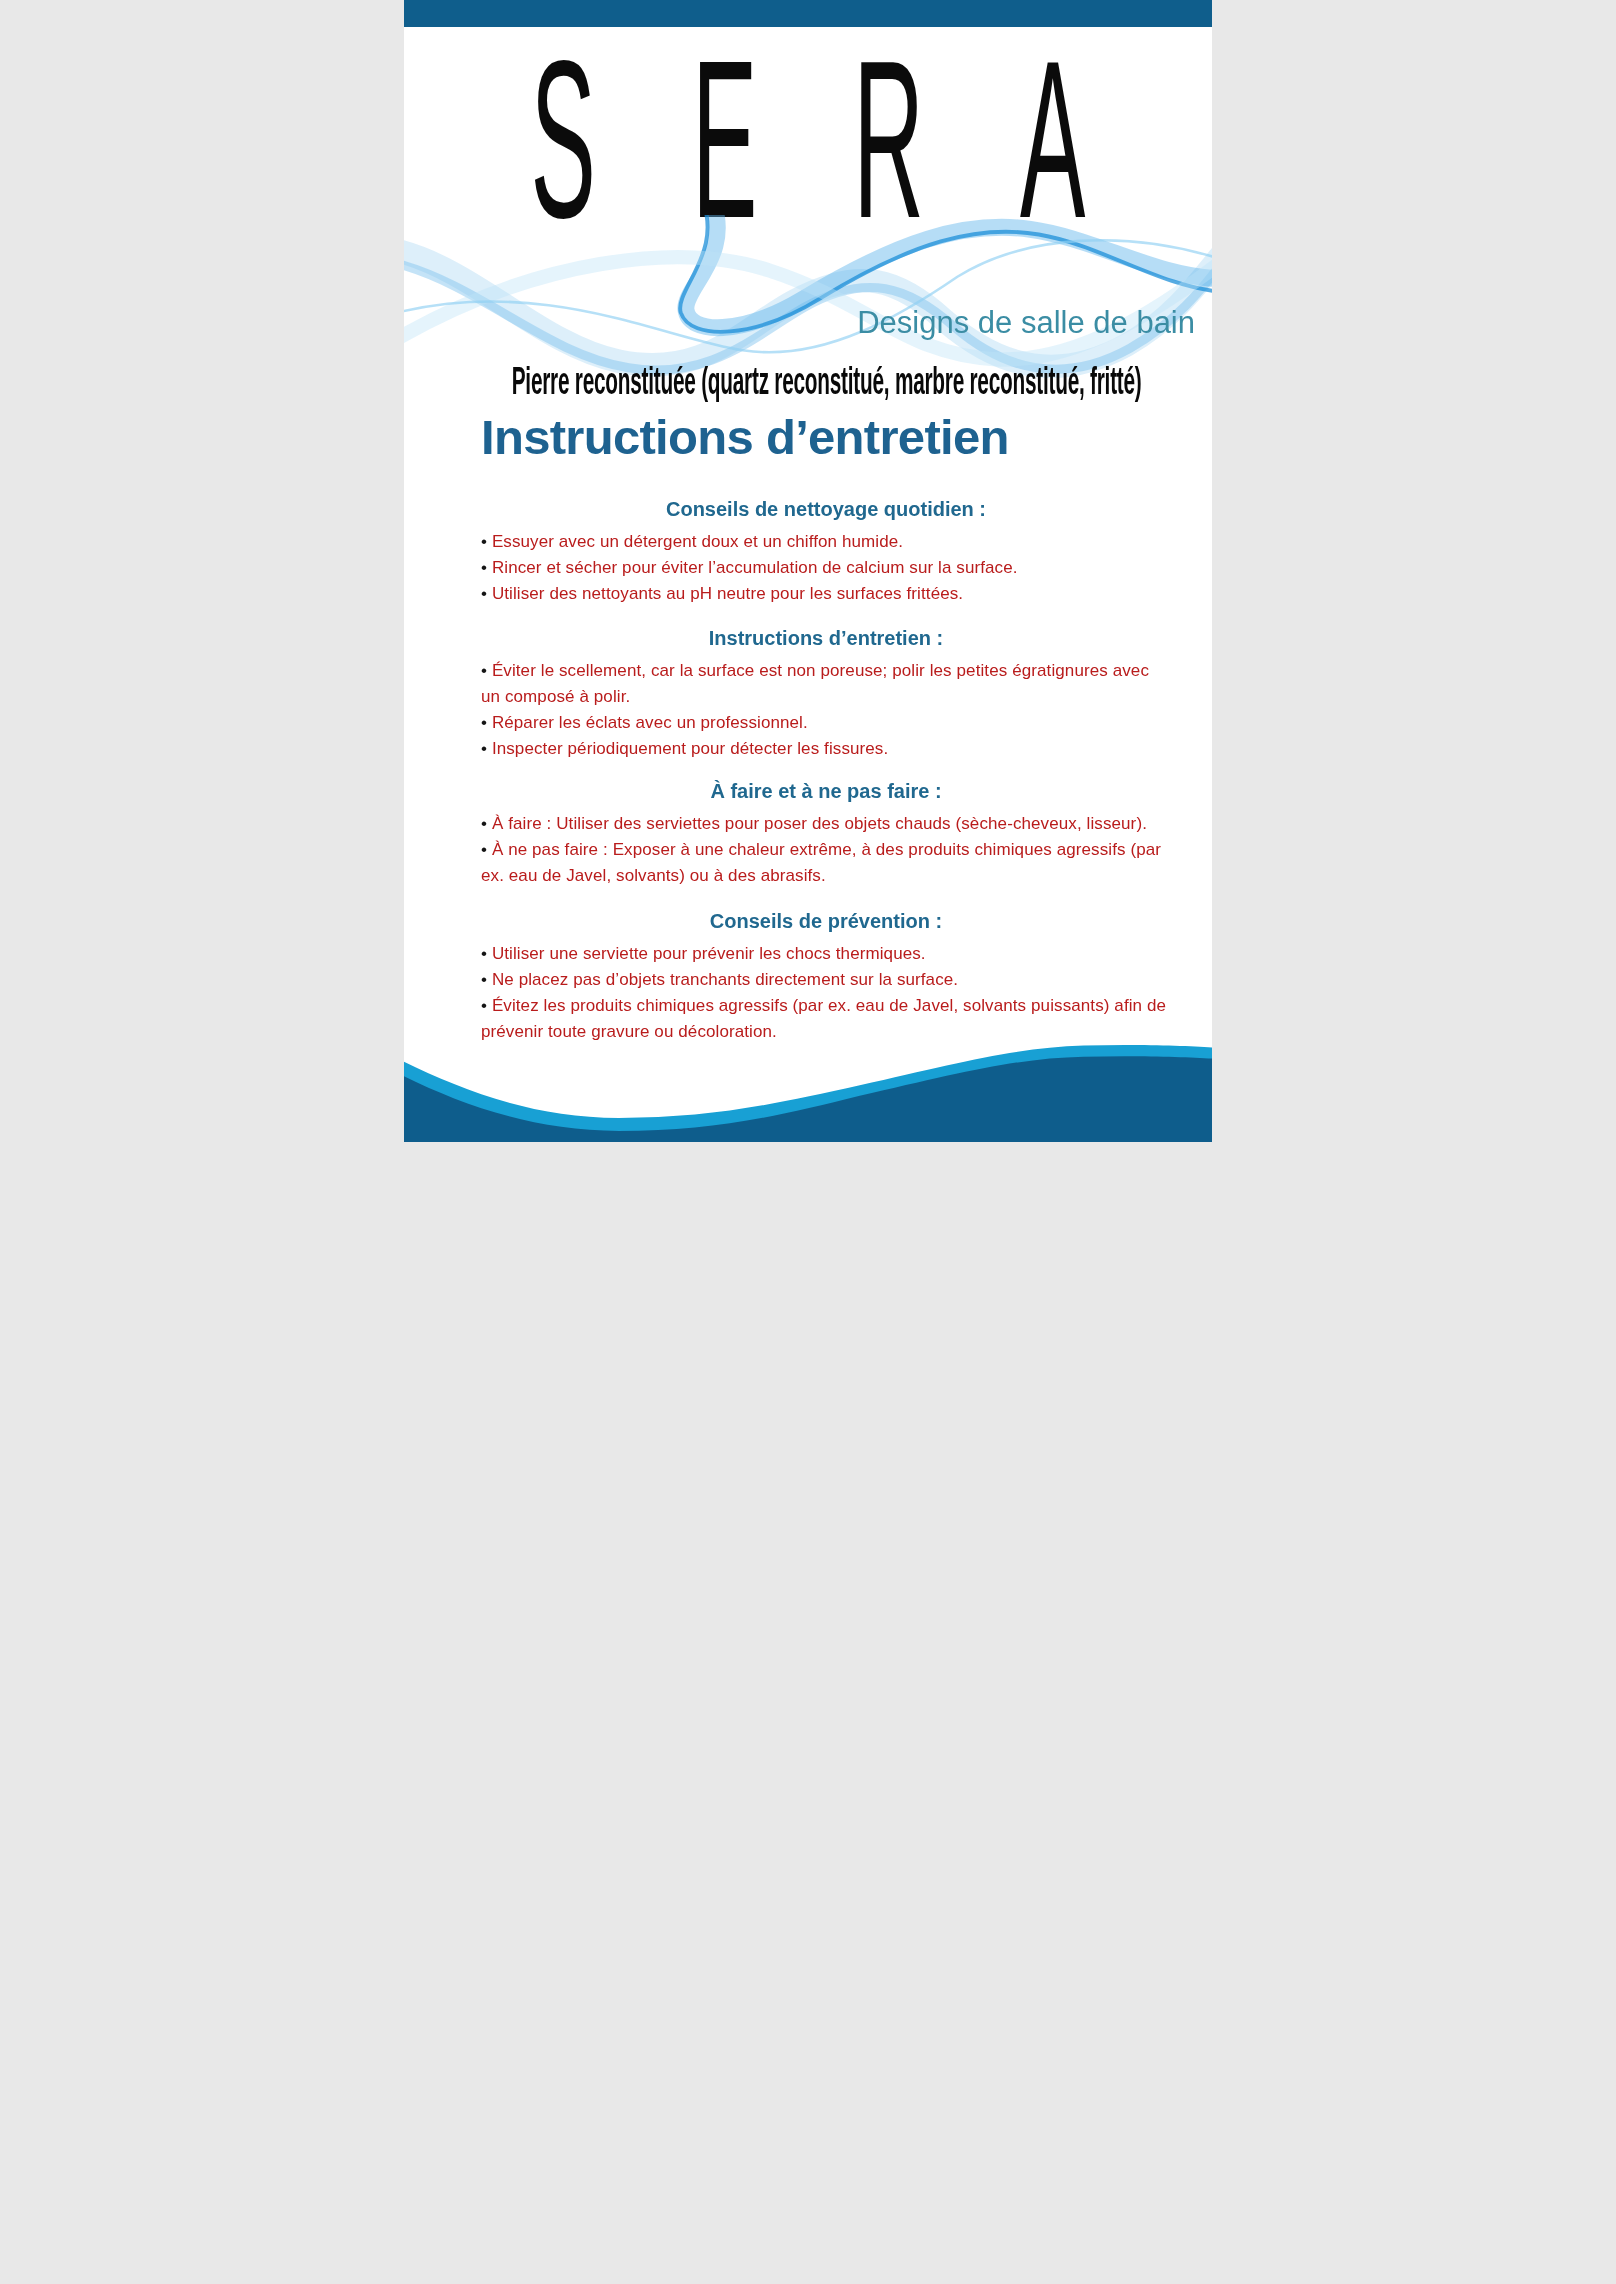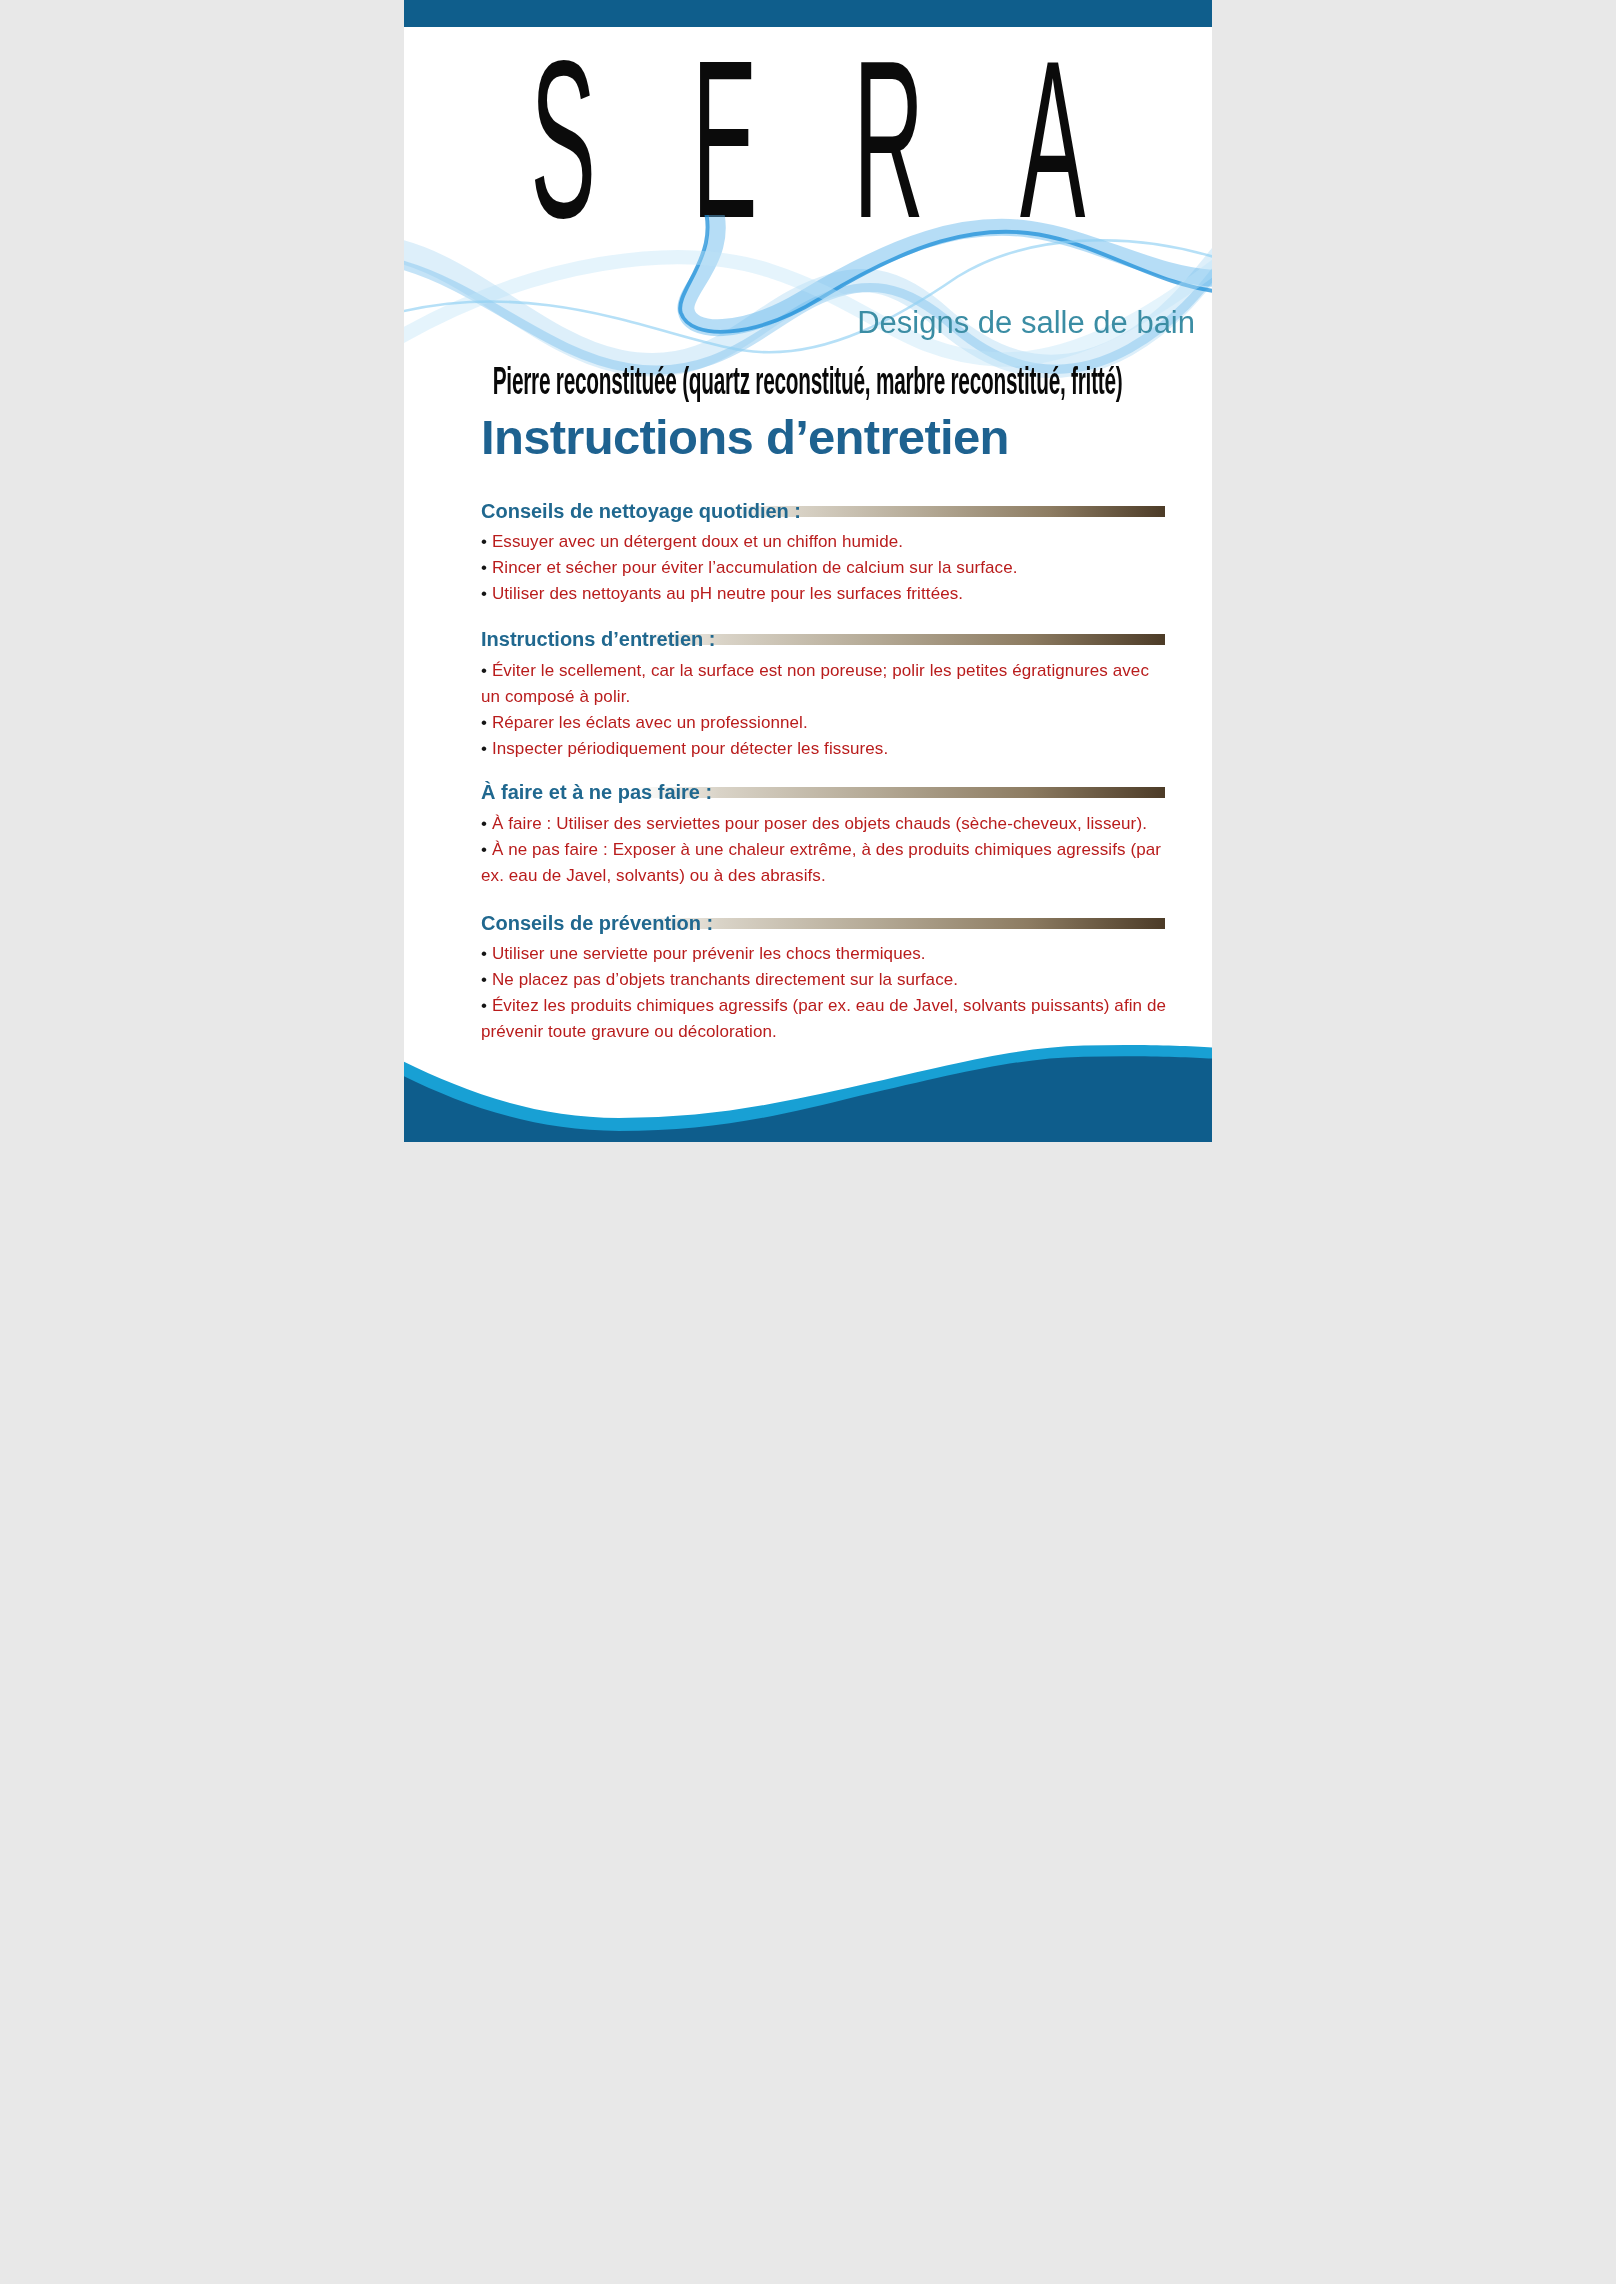--- a/index.html
+++ b/index.html
@@ -29,41 +29,41 @@
   }
   
   .waves{position:absolute;top:215px;left:0;width:808px;height:182px;}
   
   .tagline{
     position:absolute;top:305px;right:17px;
     font-size:31px;color:var(--tagline-teal,#3b8da4);
     letter-spacing:0px;white-space:nowrap;
   }
   
-  .subtitle{position:absolute;top:358px;left:0;width:100%;text-align:center;}
+  .subtitle{position:absolute;top:358px;left:8px;width:100%;text-align:right;}
   .subtitle span{
     display:inline-block;
     font-size:26px;font-weight:700;color:#090909;
     letter-spacing:-0.3px;white-space:nowrap;
     transform:scale(0.80,1.52);
     transform-origin:center top;
   }
   
   .title{
     position:absolute;top:408px;left:76px;margin:1px;
     font-size:49px;font-weight:700;letter-spacing:-0.7px;
     color:var(--heading-blue,#1e6290);
   }
   
   .content{position:absolute;top:498px;left:77px;width:690px;}
   .sec{margin:0;}
   .sec + .sec{margin-top:18px;}
   .sec.gap-md{margin-top:19.5px;}
   .sec.gap-lg{margin-top:21px;}
-  .sec-head{display:flex;align-items:center;height:26px;position:relative;}
+  .sec-head{display:flex;align-items:center;height:26px;position:relative;flex-direction:column;}
   .sec-title{
     position:relative;z-index:1;
     font-size:20px;font-weight:700;white-space:nowrap;
     color:var(--section-blue,#20688f);
   }
   .rule{
     position:relative;z-index:0;flex:1;height:11px;
     margin-left:-77px;margin-right:6.5px;
     background:linear-gradient(90deg,
       rgba(226,222,214,0) 0%,

